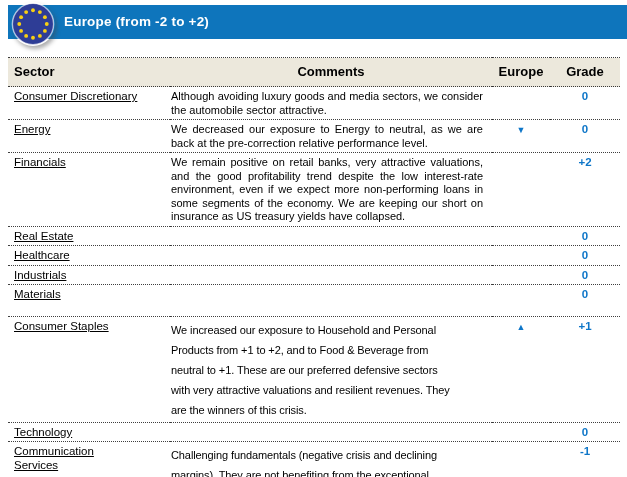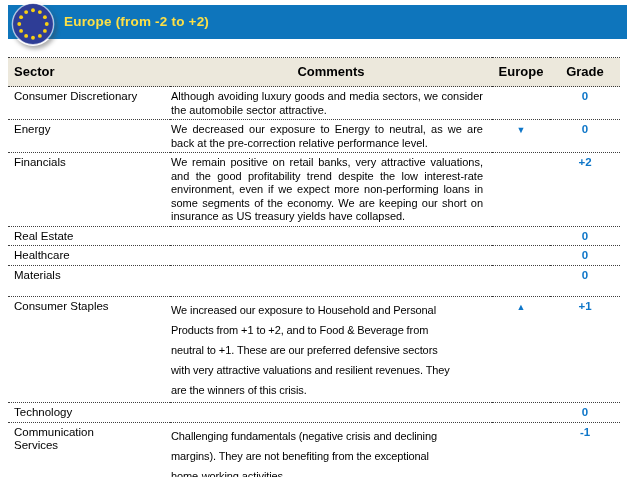--- a/index.html
+++ b/index.html
@@ -12,21 +12,21 @@
   .banner {
     position: relative;
     margin: 5px 0 0 8px;
     height: 34px;
     background: #0e75bc;
   }
   .banner-title {
     position: absolute;
     left: 56px; top: 0;
     line-height: 34px;
-    color: #fde047;
+    color: #ffffff;
     font-weight: bold;
     font-size: 13.5px;
     letter-spacing: 0.2px;
     text-align: center;
   }
   .flag {
     position: absolute;
     left: 3px; top: -3px;
     width: 44px; height: 44px;
     border-radius: 50%;
@@ -59,20 +59,21 @@
     padding-top: 3px;
     padding-bottom: 2px;
   }
   .cell-sector {
     font-size: 11.5px;
     color: #000;
     padding-left: 6px;
     padding-right: 8px;
     line-height: 13.5px;
     white-space: pre-line;
+    text-decoration: underline;
   }
   .cell-comments { padding-right: 9px; margin-top: 12px; }
   .comment-text {
     font-size: 11px;
     color: #000;
     line-height: 13.5px;
     text-align: justify;
   }
   .comment-text.narrow {
     max-width: 288px;
@@ -180,20 +181,30 @@
         <tr>
     <td class="cell-sector">Healthcare</td>
     <td class="cell-comments">
       <div class="comment-text"></div>
     </td>
     <td class="cell-change">
       <span></span>
     </td>
     <td class="cell-grade">0</td>
   </tr>
+        <tr>
+    <td class="cell-sector">Industrials</td>
+    <td class="cell-comments">
+      <div class="comment-text"></div>
+    </td>
+    <td class="cell-change">
+      <span></span>
+    </td>
+    <td class="cell-grade">0</td>
+  </tr>
         <tr class="spacer-after">
     <td class="cell-sector">Materials</td>
     <td class="cell-comments">
       <div class="comment-text"></div>
     </td>
     <td class="cell-change">
       <span></span>
     </td>
     <td class="cell-grade">0</td>
   </tr>

